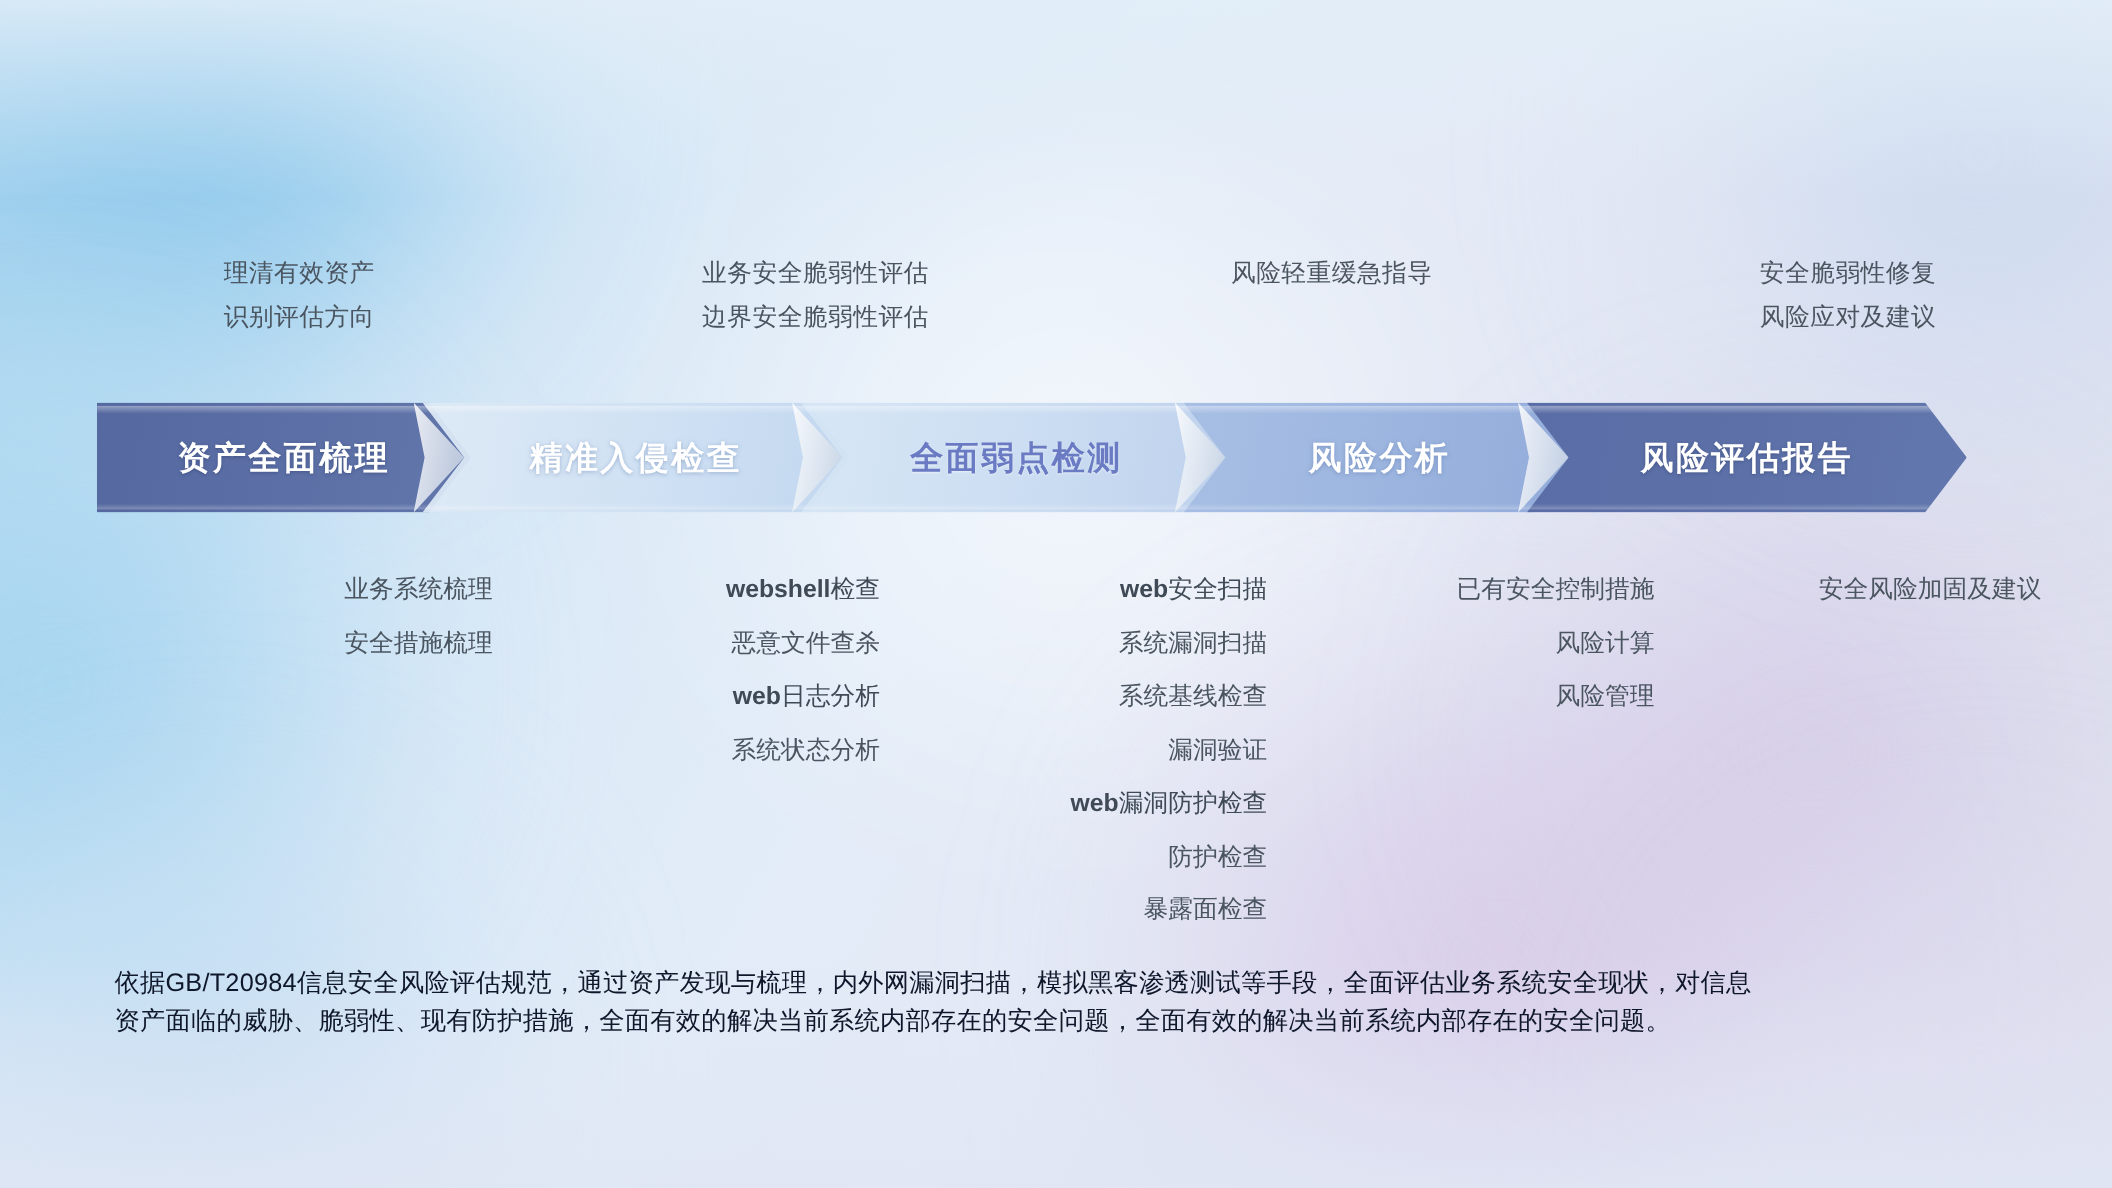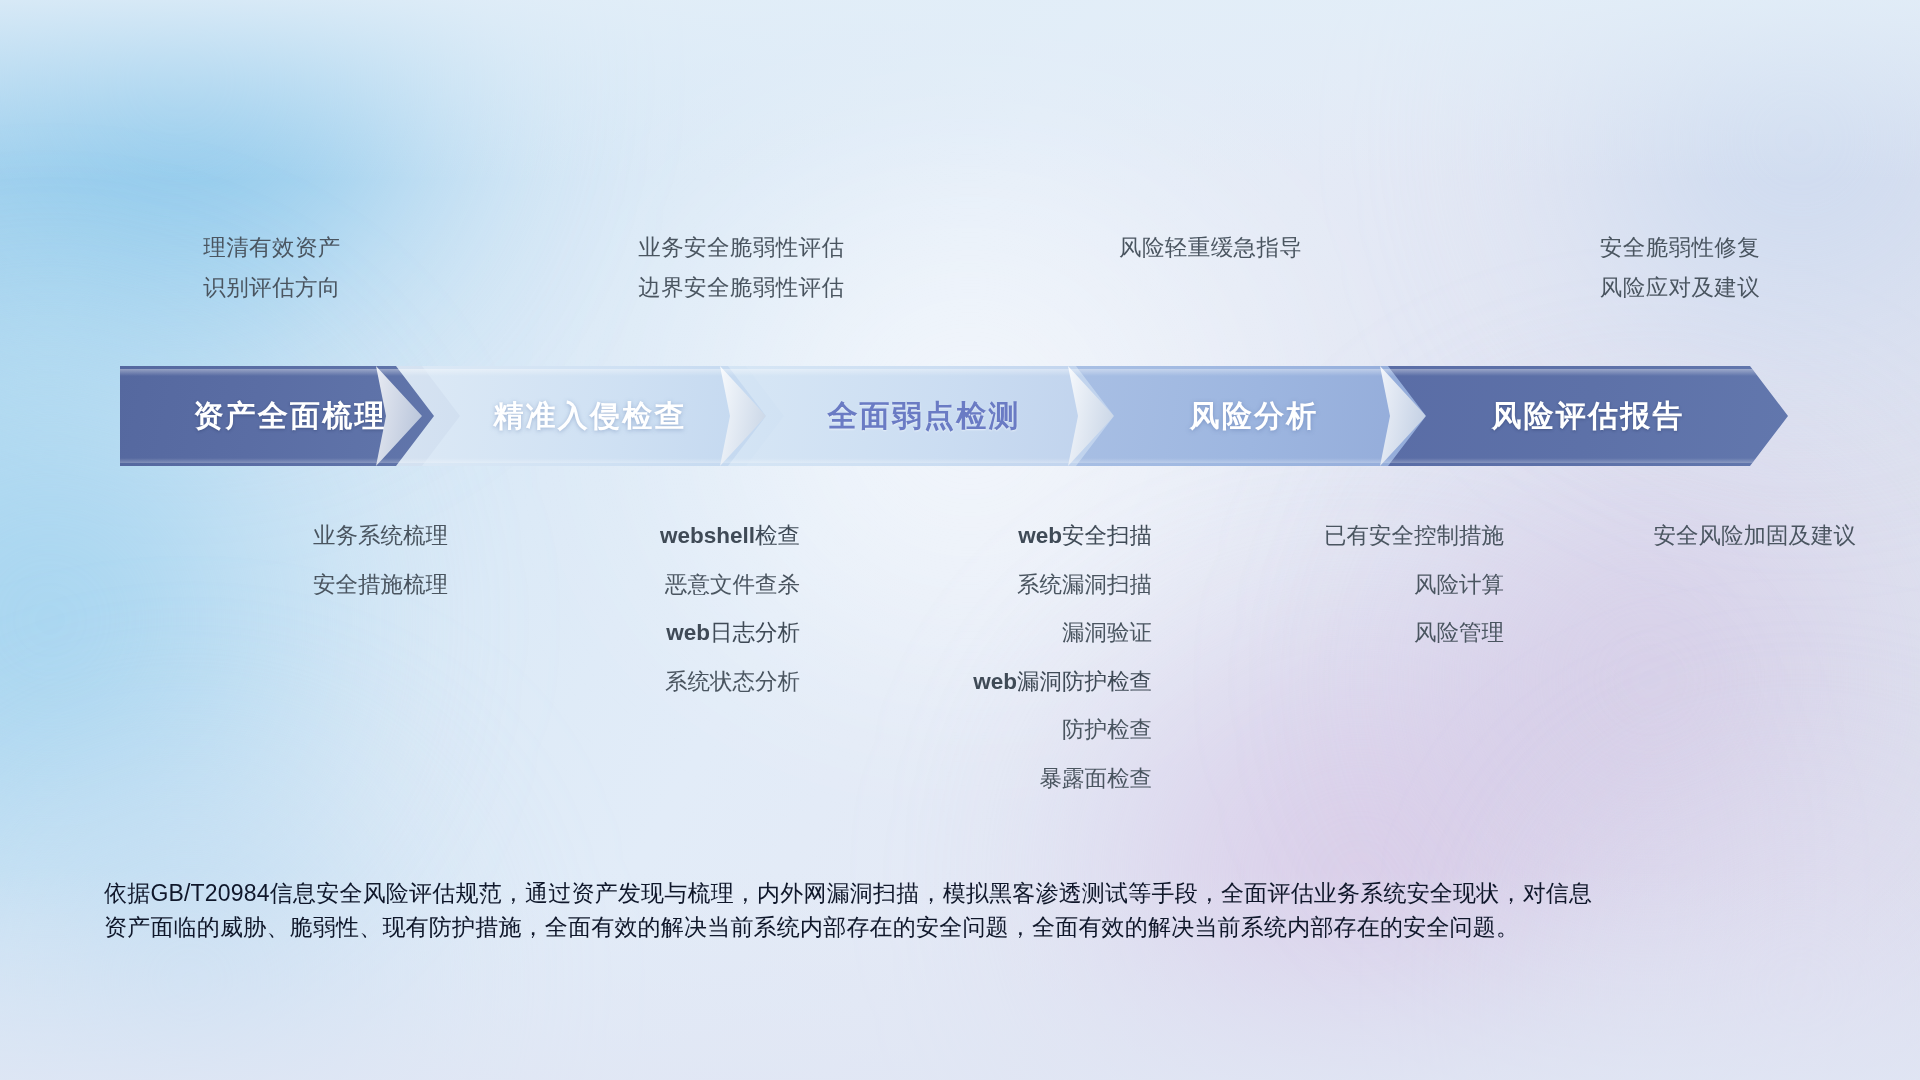--- a/index.html
+++ b/index.html
@@ -109,25 +109,25 @@
   }
   .chev-label {
     font-size: 30px;
     font-weight: bold;
     letter-spacing: 2.2px;
     white-space: nowrap;
   }
 
   
   #chev-1 { left: 0px; width: 340px;
-    background: linear-gradient(102deg, #55689f 0%, #5a6da4 40%, #6277ac 100%); margin-left: 32px; }
+    background: linear-gradient(102deg, #55689f 0%, #5a6da4 40%, #6277ac 100%); }
   #chev-1 .chev-label { color: #ffffff; text-shadow: 0 1px 3px rgba(40,55,100,0.45); }
 
   
-  #chev-2 { left: 308px; width: 388px;
+  #chev-2 { left: 296px; width: 388px;
     background: linear-gradient(100deg, rgba(222,234,246,0.94) 0%, rgba(206,224,243,0.93) 55%, rgba(190,212,238,0.92) 100%); text-align: right; }
   #chev-2 .chev-label { color: #ffffff; text-shadow: 0 1px 4px rgba(110,135,180,0.55); }
 
   
   #chev-3 { left: 640px; width: 392px;
     background: linear-gradient(100deg, rgba(214,230,245,0.93) 0%, rgba(200,219,241,0.93) 55%, rgba(186,206,235,0.92) 100%); }
   #chev-3 .chev-label { color: #6a7bc4; text-shadow: 0 1px 2px rgba(255,255,255,0.55); }
 
   
   #chev-4 { left: 988px; width: 356px;
@@ -254,20 +254,21 @@
     <div class="bot-col">
       <div class="bline emph"><span>webshell</span><span class="cjk">检查</span></div>
       <div class="bline">恶意文件查杀</div>
       <div class="bline emph"><span>web</span><span class="cjk">日志分析</span></div>
       <div class="bline">系统状态分析</div>
     </div>
 
     <div class="bot-col">
       <div class="bline emph"><span>web</span><span class="cjk">安全扫描</span></div>
       <div class="bline">系统漏洞扫描</div>
+      <div class="bline">系统基线检查</div>
       <div class="bline">漏洞验证</div>
       <div class="bline emph"><span>web</span><span class="cjk">漏洞防护检查</span></div>
       <div class="bline">防护检查</div>
       <div class="bline">暴露面检查</div>
     </div>
 
     <div class="bot-col">
       <div class="bline">已有安全控制措施</div>
       <div class="bline">风险计算</div>
       <div class="bline">风险管理</div>

